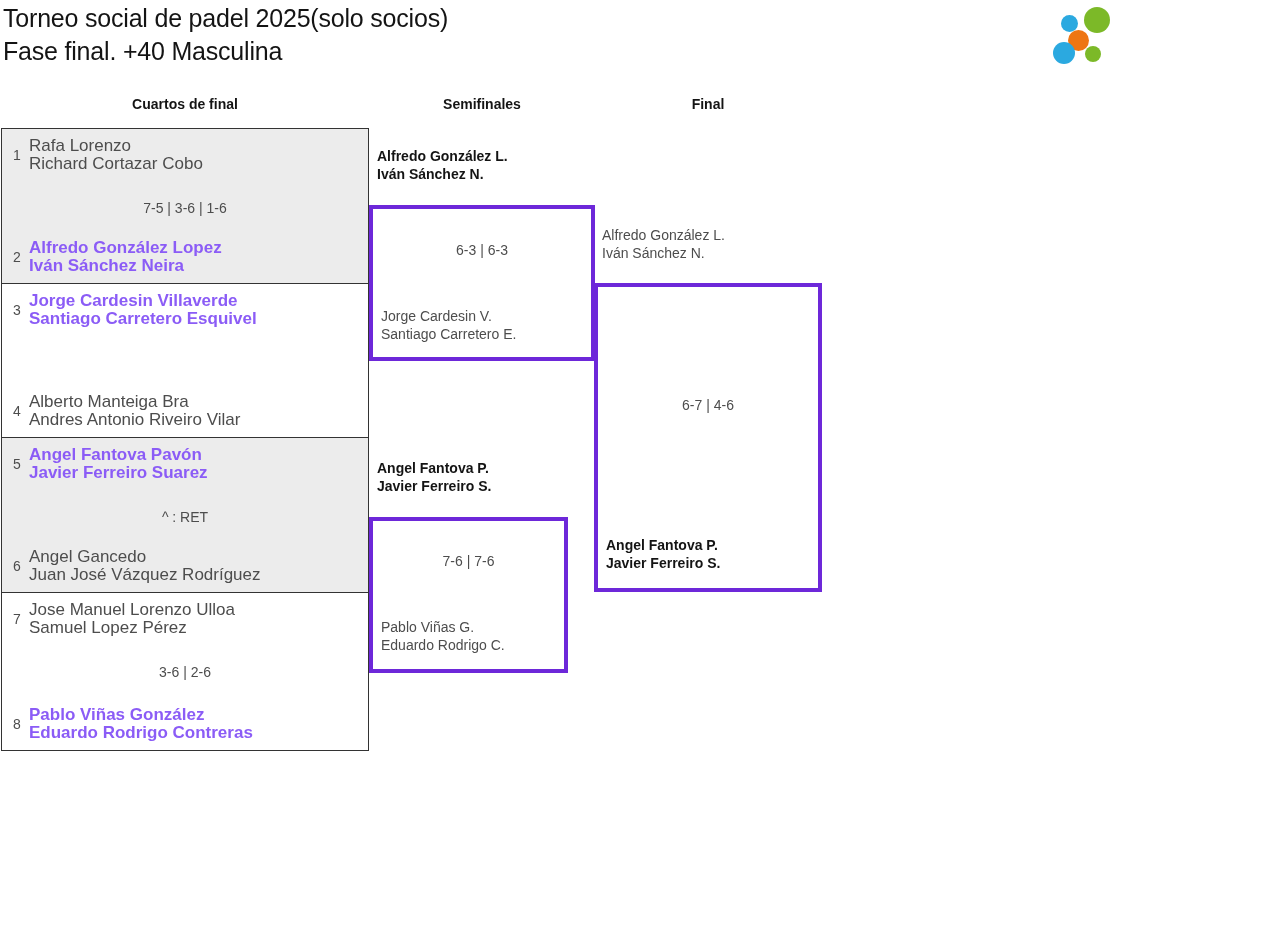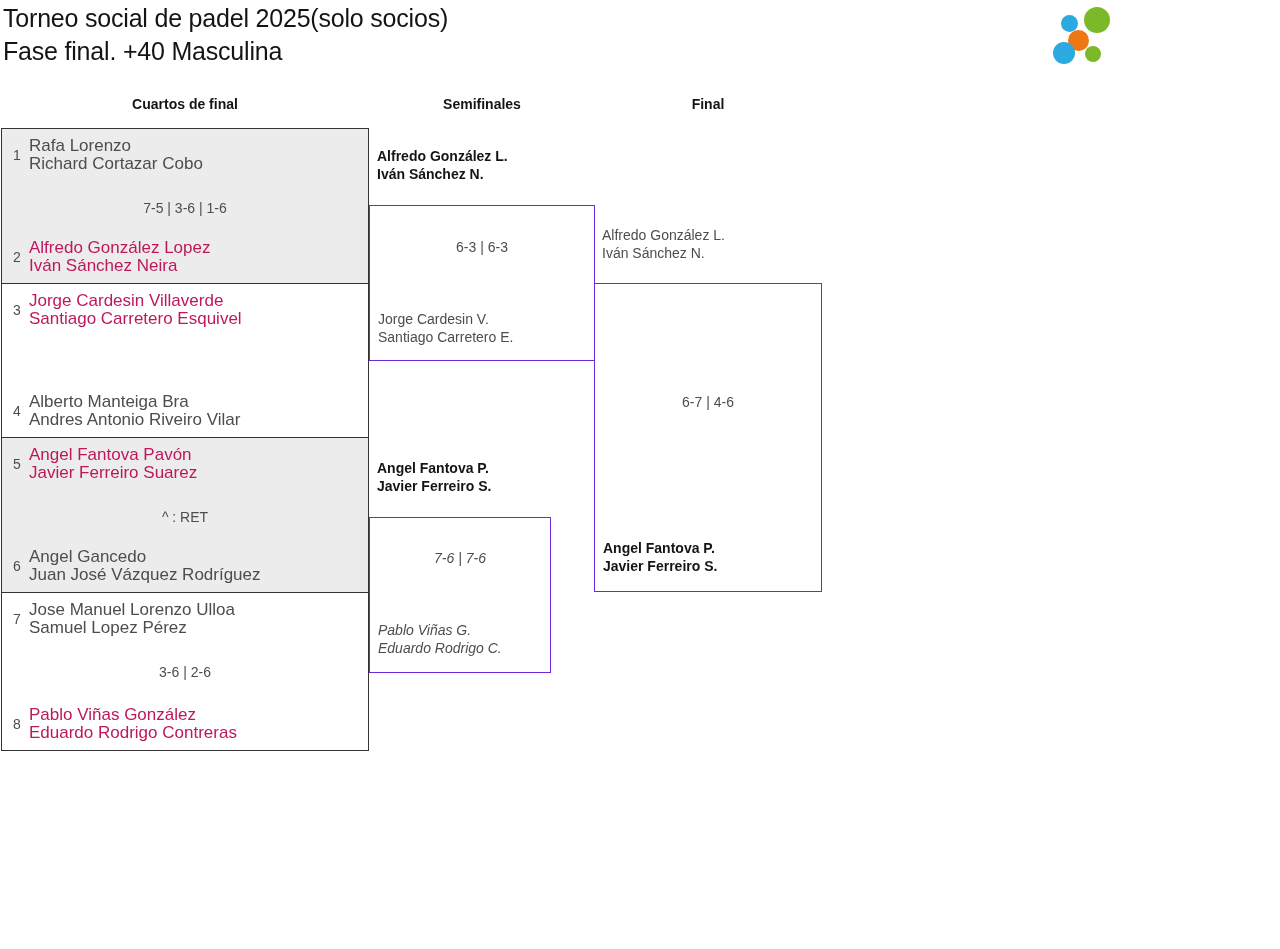--- a/index.html
+++ b/index.html
@@ -33,29 +33,29 @@
   .m2 { top:283px; height:155px; }
   .m3 { top:437px; }
   .m4 { top:592px; height:159px; }
 
   .team { position:absolute; left:8px; display:flex; align-items:center; }
   .team-top { top:8px; }
   .team-bottom { bottom:8px; }
   .seed { width:14px; text-align:center; font-size:14px; color:#4d4d4d; flex:none; }
   .names { margin-left:5px; font-size:17px; line-height:18px; color:#4d4d4d; }
   .names > span { display:block; white-space:nowrap; }
-  .names.winner { color:#be185d; font-weight:400; }
+  .names.winner { color:#8b5cf6; font-weight:700; }
 
   .score { position:absolute; left:0; width:100%; text-align:center; font-size:14px; color:#4d4d4d; }
   .match .score { top:71px; }
 
   
-  .adv-box { position:absolute; border:1px solid #6d28d9; box-sizing:border-box; background:transparent; }
+  .adv-box { position:absolute; border:4px solid #6d28d9; box-sizing:border-box; background:transparent; }
   .sf1 { left:369px; top:205px; width:226px; height:156px; }
-  .sf2 { left:369px; top:517px; width:182px; height:156px;font-style:italic; }
+  .sf2 { left:369px; top:517px; width:199px; height:156px; }
   .fin { left:594px; top:283px; width:228px; height:309px; }
   .sf1 .score { top:33px; }
   .sf2 .score { top:32px; }
   .fin .score { top:110px; }
 
   .adv-names { position:absolute; font-size:14px; line-height:18px; color:#4d4d4d; }
   .adv-names > span { display:block; white-space:nowrap; }
   .adv-names.winner { color:#141414; font-weight:700; }
   .an-sf1 { left:377px; top:147px; }
   .an-sf2 { left:377px; top:459px; }

